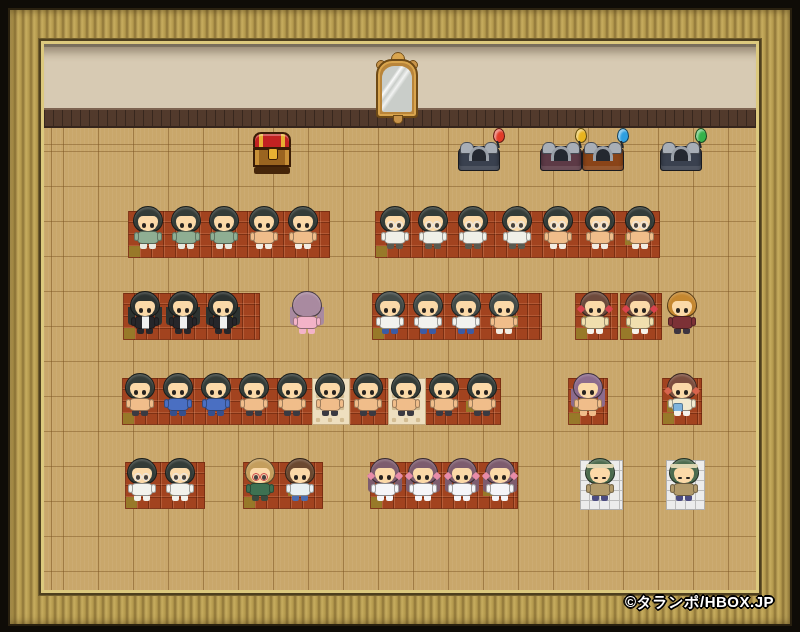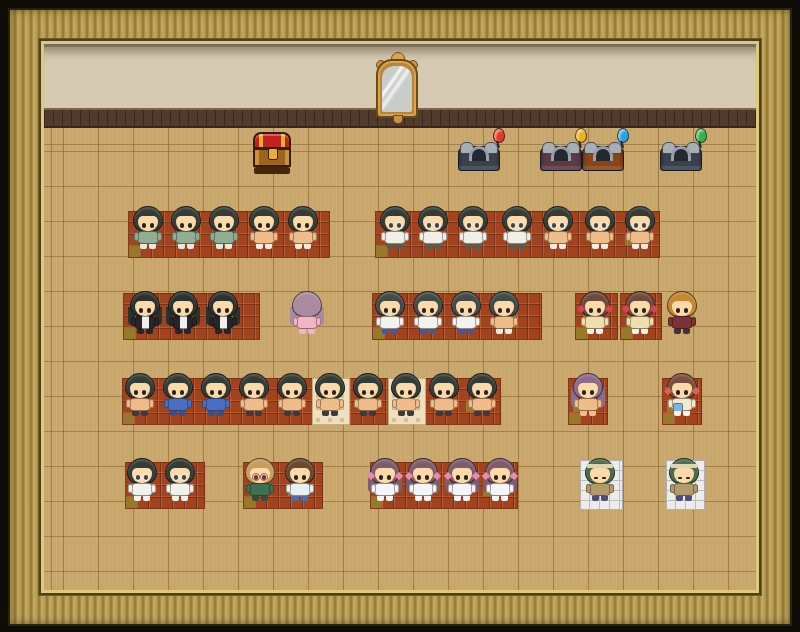--- a/index.html
+++ b/index.html
@@ -730,13 +730,14 @@
         <div class="eye eyeR closed"></div>
         <div class="band" style="background: rgb(222, 214, 178);"></div>
         <div class="body" style="background: rgb(178, 154, 106);"></div>
         <div class="arm armL" style="background: rgb(178, 154, 106);"></div>
         <div class="arm armR" style="background: rgb(178, 154, 106);"></div>
         <div class="leg legL" style="background: rgb(76, 76, 128);"></div>
         <div class="leg legR" style="background: rgb(76, 76, 128);"></div>
       </div>
     </div>
 
+  <div class="copyright">©タランポ/HBOX.JP</div>
 </div>
 
 </body></html>

